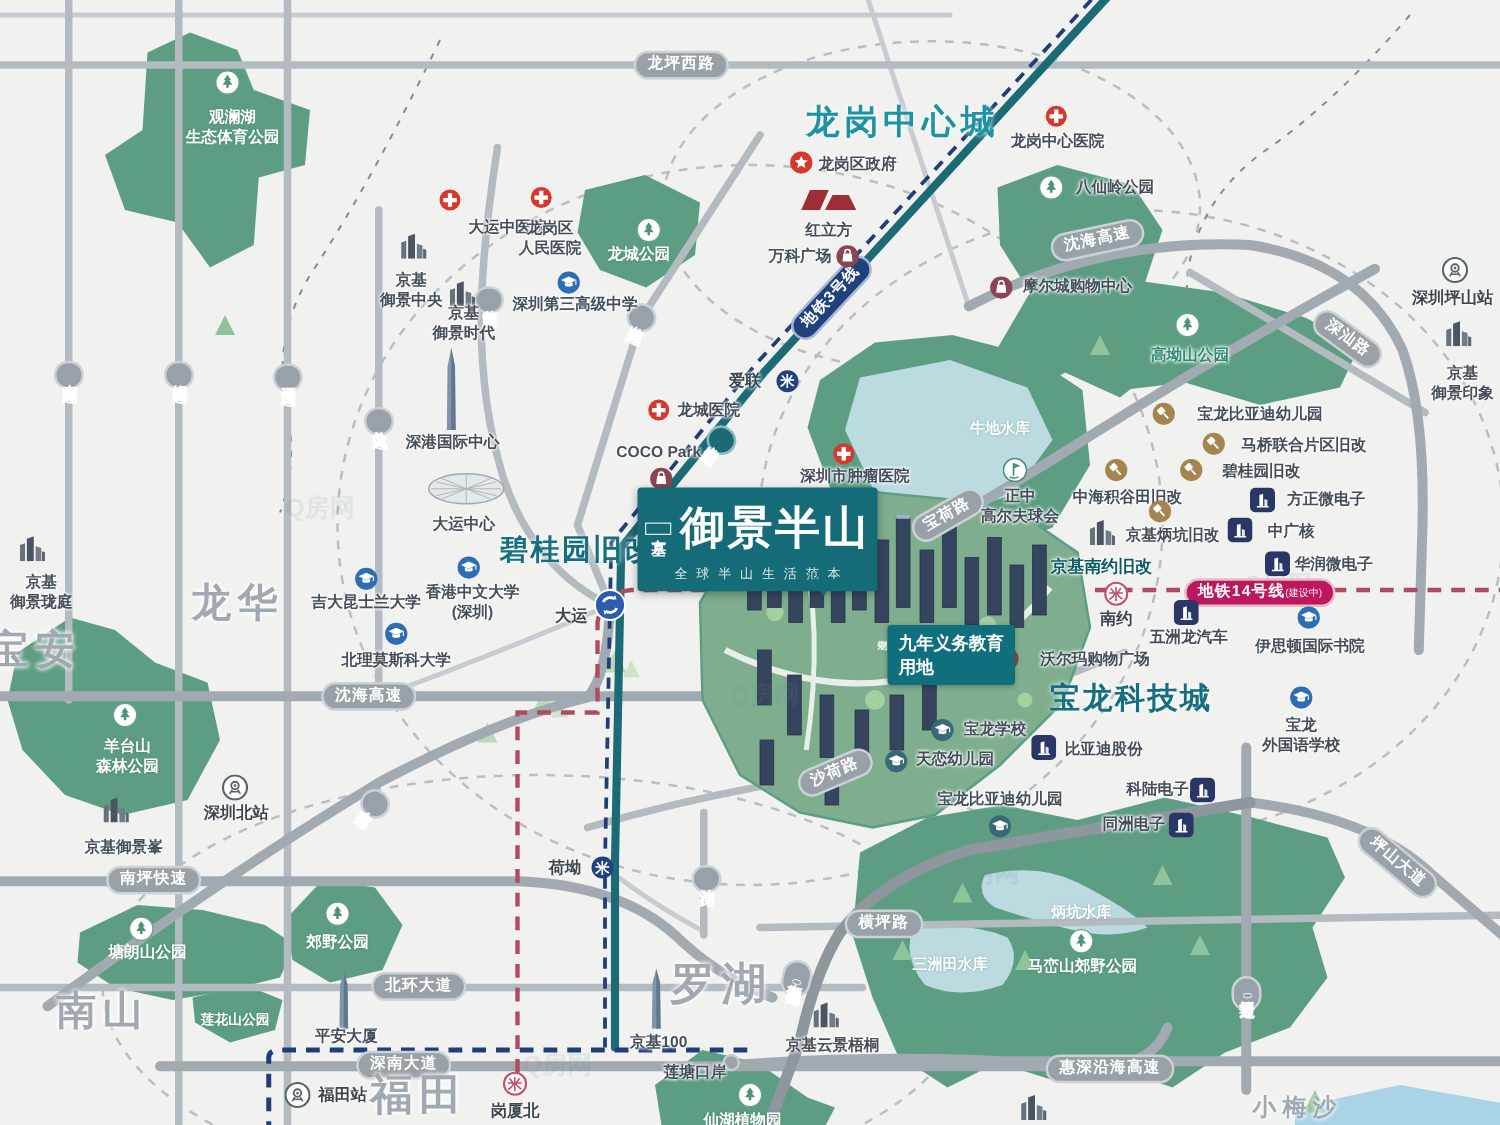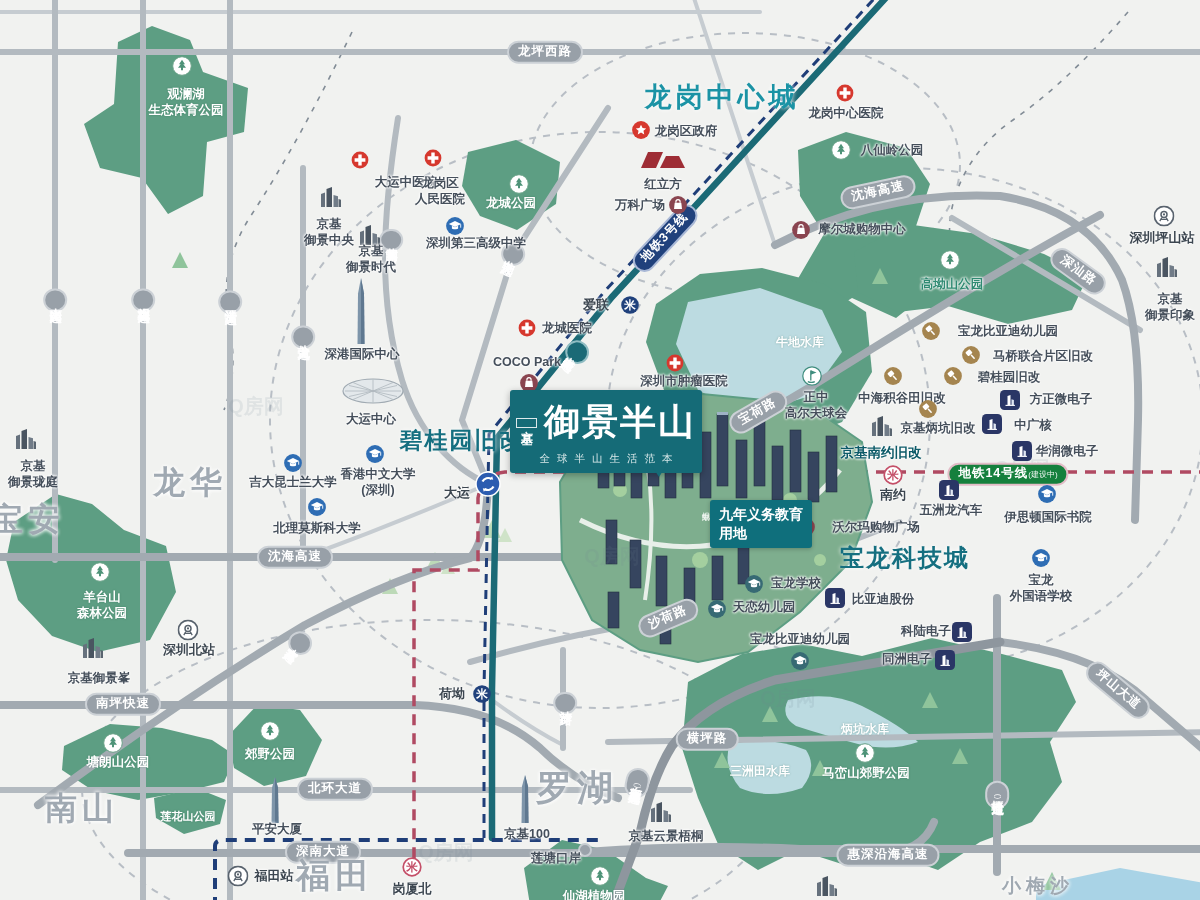--- a/index.html
+++ b/index.html
@@ -13,21 +13,21 @@
        line-height:1.3;text-shadow:0 0 3px #fff,0 0 3px #fff,0 0 2px #fff}
   .poi.w{color:#fff;text-shadow:0 0 2px rgba(20,80,60,.35)}
   .poi.tb{color:#0c5a68;font-weight:800;font-size:13.5px}
   .poi.g{color:#2f8a72;font-weight:800}
   .pill{background:#98a0a8;border:2px solid #ccd1d6;color:#fff;font-size:12.5px;font-weight:700;
         padding:1px 9px 2px;border-radius:12px;white-space:nowrap;letter-spacing:1px;line-height:1.25;
         transform:translate(-50%,-50%) rotate(var(--r,0deg)) !important}
   .pill.v{writing-mode:vertical-lr;padding:7px 2px 8px;border-radius:12px}
   .pill .sub{font-size:8px;letter-spacing:0;opacity:.92;font-weight:400}
   .pill.metro{background:#20417c;border-color:#a9b8d6}
-  .pill.line14{background:#15803d;border-color:#e3bcc7}
+  .pill.line14{background:#be185d;border-color:#e3bcc7}
   .pill.tealroad{background:#1b6a76;border-color:#8fbcc2}
   .district{color:#a0a9b2;font-weight:800;letter-spacing:5px;white-space:nowrap;
             text-shadow:0 0 4px #fff,0 0 4px #fff}
   .atitle{font-weight:800;white-space:nowrap;text-shadow:0 0 4px #fff}
   .wm{opacity:.13;color:#6f8292;font-size:20px;font-weight:700;white-space:nowrap}
   .stlabel{font-size:13px;font-weight:700;color:#3c4650;white-space:nowrap;text-shadow:0 0 3px #fff,0 0 3px #fff}
   #logo{position:absolute;left:510px;top:390px;width:192px;background:#156b77;border-radius:3px;
         box-shadow:0 2px 7px rgba(0,0,0,.3);color:#fff;padding:8px 10px 7px;box-sizing:border-box;z-index:5}
   #logo .row{display:flex;align-items:center;justify-content:center;gap:7px}
   #logo .brand{writing-mode:vertical-lr;font-size:12px;font-weight:700;border:1px solid rgba(255,255,255,.85);
@@ -338,21 +338,21 @@
           <path d="M6.2 7.2h6.6l.7 6.4H5.5z" fill="#fff"></path>
           <path d="M7.4 7.2V6.2a2.1 2.1 0 0 1 4.2 0v1" fill="none" stroke="#fff" stroke-width="1.2"></path>
         </svg></div>
       <div class="poi" style="left:876px;top:527px;">沃尔玛购物广场</div>
       <div class="icon" style="left:455px;top:226px"><svg width="19" height="19" viewBox="0 0 19 19">
           <circle cx="9.5" cy="9.5" r="8.9" fill="#2e6db4"></circle>
           <path d="M9.5 4.6l6.2 2.9-6.2 2.9-6.2-2.9z" fill="#fff"></path>
           <path d="M6.4 9.2v2.7c0 1.1 6.2 1.1 6.2 0V9.2L9.5 10.7z" fill="#fff"></path>
           <path d="M15.2 7.8v3.4" stroke="#fff" stroke-width=".9"></path>
         </svg></div>
-      <div class="poi" style="left:476px;top:243px;">深圳第三高级中学</div>
+      <div class="poi" style="left:460px;top:243px;">深圳第三高级中学</div>
       <div class="icon" style="left:375px;top:454px"><svg width="19" height="19" viewBox="0 0 19 19">
           <circle cx="9.5" cy="9.5" r="8.9" fill="#2e6db4"></circle>
           <path d="M9.5 4.6l6.2 2.9-6.2 2.9-6.2-2.9z" fill="#fff"></path>
           <path d="M6.4 9.2v2.7c0 1.1 6.2 1.1 6.2 0V9.2L9.5 10.7z" fill="#fff"></path>
           <path d="M15.2 7.8v3.4" stroke="#fff" stroke-width=".9"></path>
         </svg></div>
       <div class="poi" style="left:378px;top:482px;">香港中文大学<br>(深圳)</div>
       <div class="icon" style="left:293px;top:463px"><svg width="19" height="19" viewBox="0 0 19 19">
           <circle cx="9.5" cy="9.5" r="8.9" fill="#2e6db4"></circle>
           <path d="M9.5 4.6l6.2 2.9-6.2 2.9-6.2-2.9z" fill="#fff"></path>

